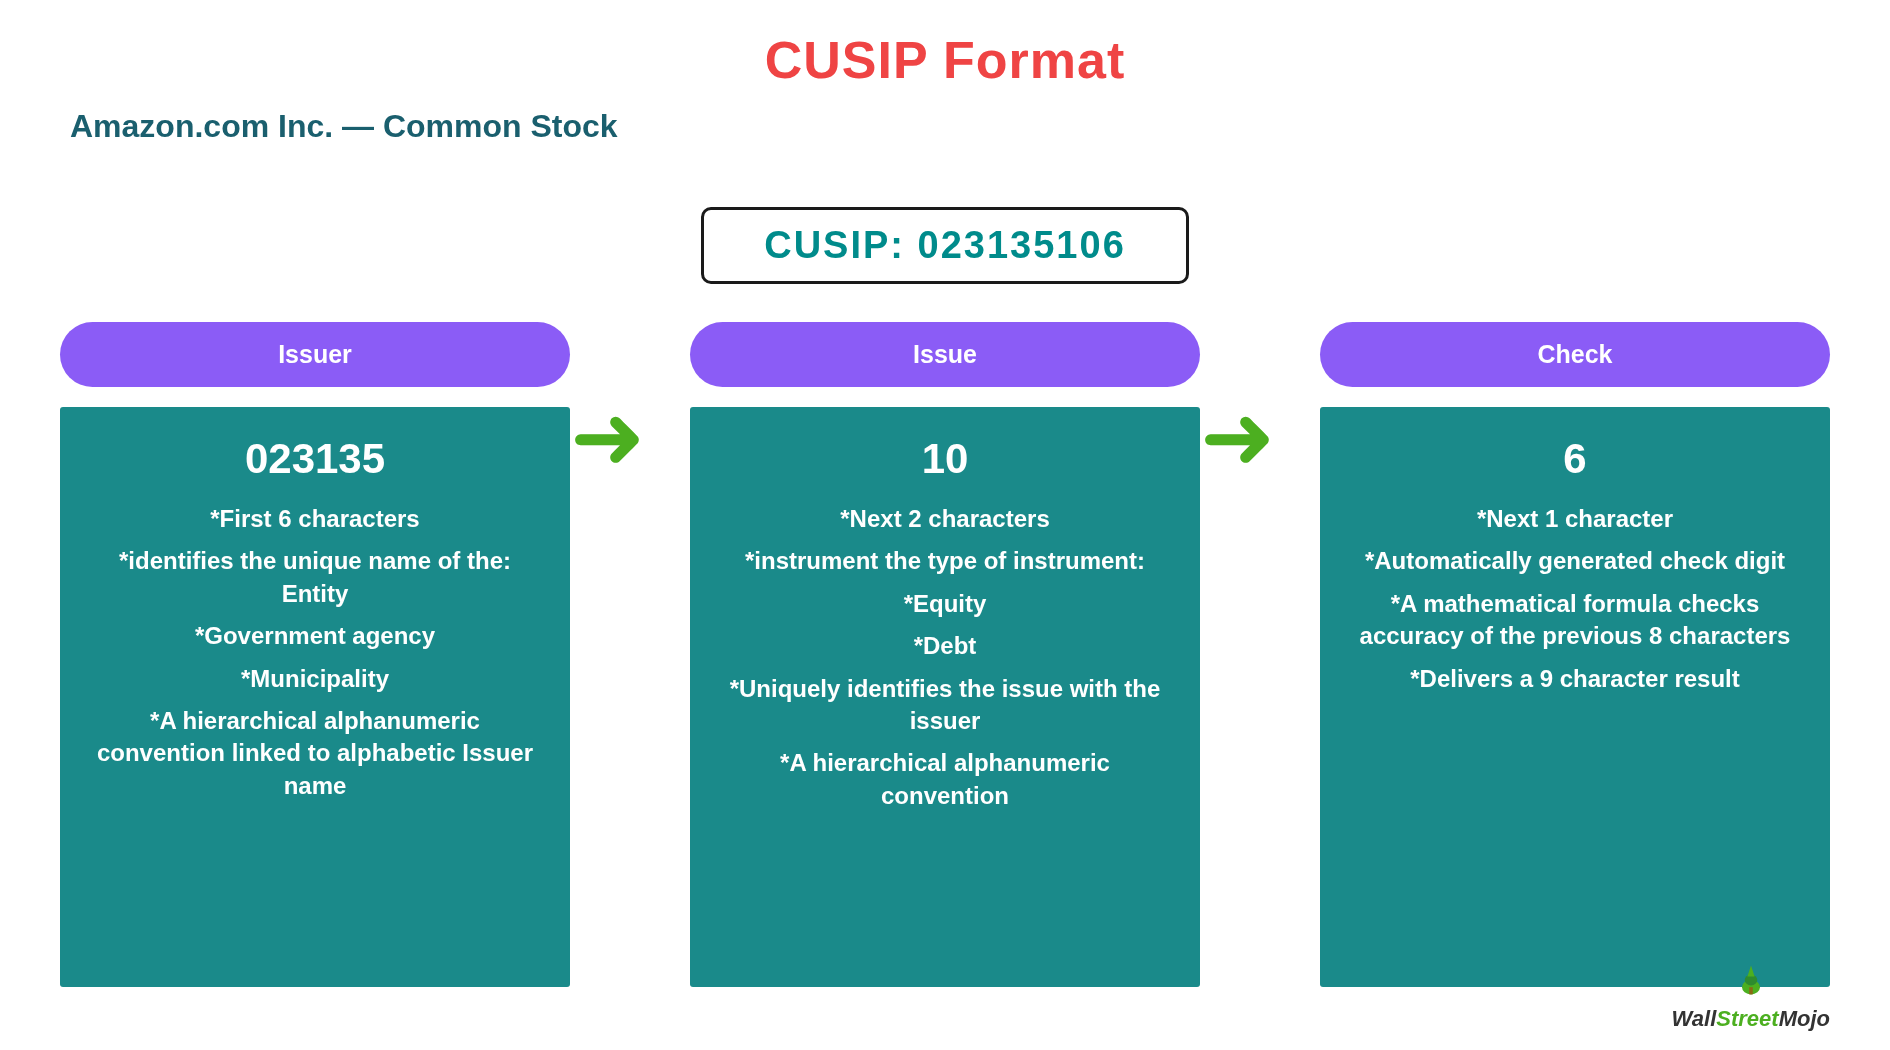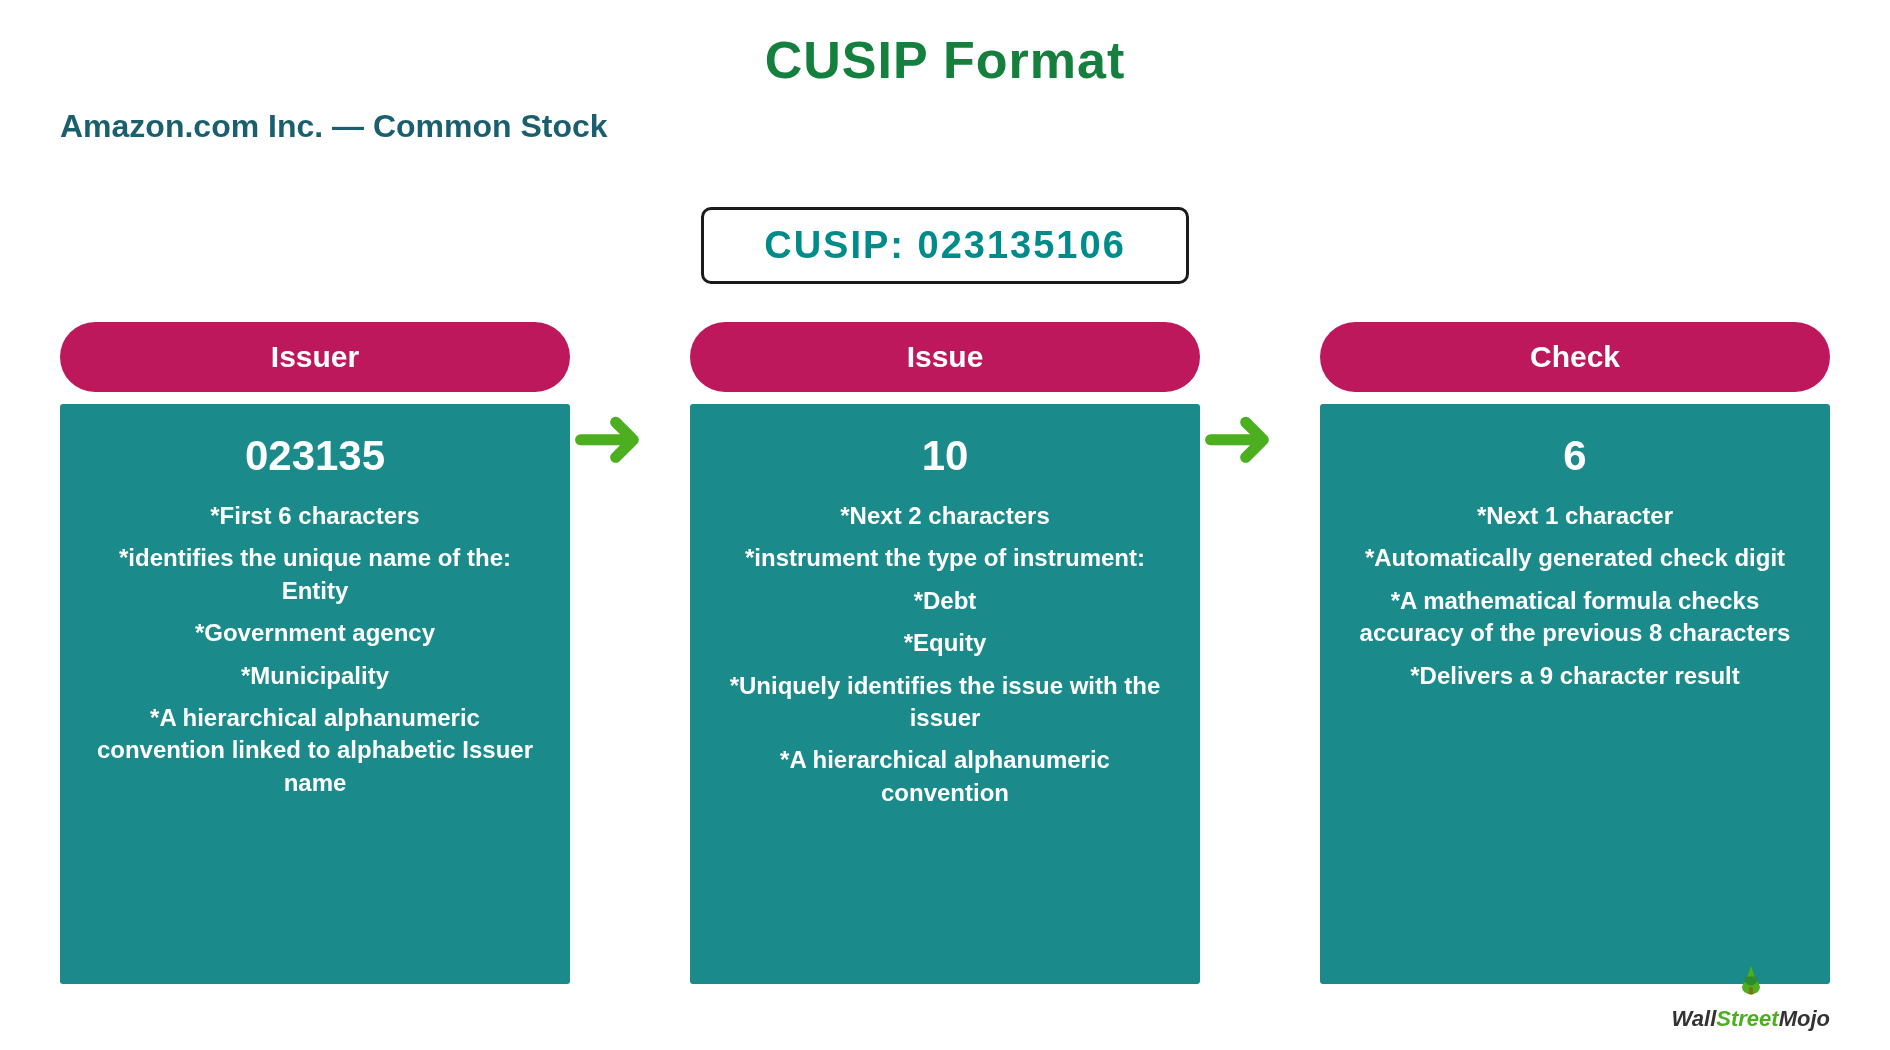--- a/index.html
+++ b/index.html
@@ -17,30 +17,31 @@
       height: 1050px;
       background: #fff;
       padding: 30px 60px;
       position: relative;
     }
 
     .main-title {
       text-align: center;
       font-size: 52px;
       font-weight: 900;
-      color: #15803d;
+      color: #ef4444;
       margin-bottom: 18px;
       letter-spacing: 1px;
     }
 
     .subtitle {
       font-size: 32px;
       font-weight: 700;
       color: #1a5f6e;
       margin-bottom: 22px;
+      margin-left: 10px;
     }
 
     .cusip-box-container {
       display: flex;
       justify-content: center;
       margin-bottom: 38px;
     }
 
     .cusip-box {
       border: 3px solid #1a1a1a;
@@ -62,28 +63,28 @@
     }
 
     .column-wrapper {
       display: flex;
       flex-direction: column;
       align-items: center;
       width: 520px;
     }
 
     .column-header {
-      background: #be185d;
+      background: #8b5cf6;
       border-radius: 40px;
       padding: 18px 60px;
-      font-size: 30px;
+      font-size: 25px;
       font-weight: 900;
       color: #fff;
       text-align: center;
-      margin-bottom: 12px;
+      margin-bottom: 20px;
       width: 100%;
     }
 
     .column-body {
       background: #1a8a8a;
       border-radius: 3px;
       padding: 28px 30px;
       color: #fff;
       text-align: center;
       width: 100%;
@@ -178,22 +179,22 @@
     </div>
 
     <div class="column-wrapper">
       <div class="column-header">
         <span>Issue</span>
       </div>
       <div class="column-body">
         <div class="column-value">10</div>
         <p>*Next 2 characters</p>
         <p>*instrument the type of instrument:</p>
+        <p>*Equity</p>
         <p>*Debt</p>
-        <p>*Equity</p>
         <p>*Uniquely identifies the issue with the issuer</p>
         <p>*A hierarchical alphanumeric convention</p>
       </div>
     </div>
 
     <div class="arrow-wrapper">
       <div class="arrow">➜</div>
     </div>
 
     <div class="column-wrapper">

